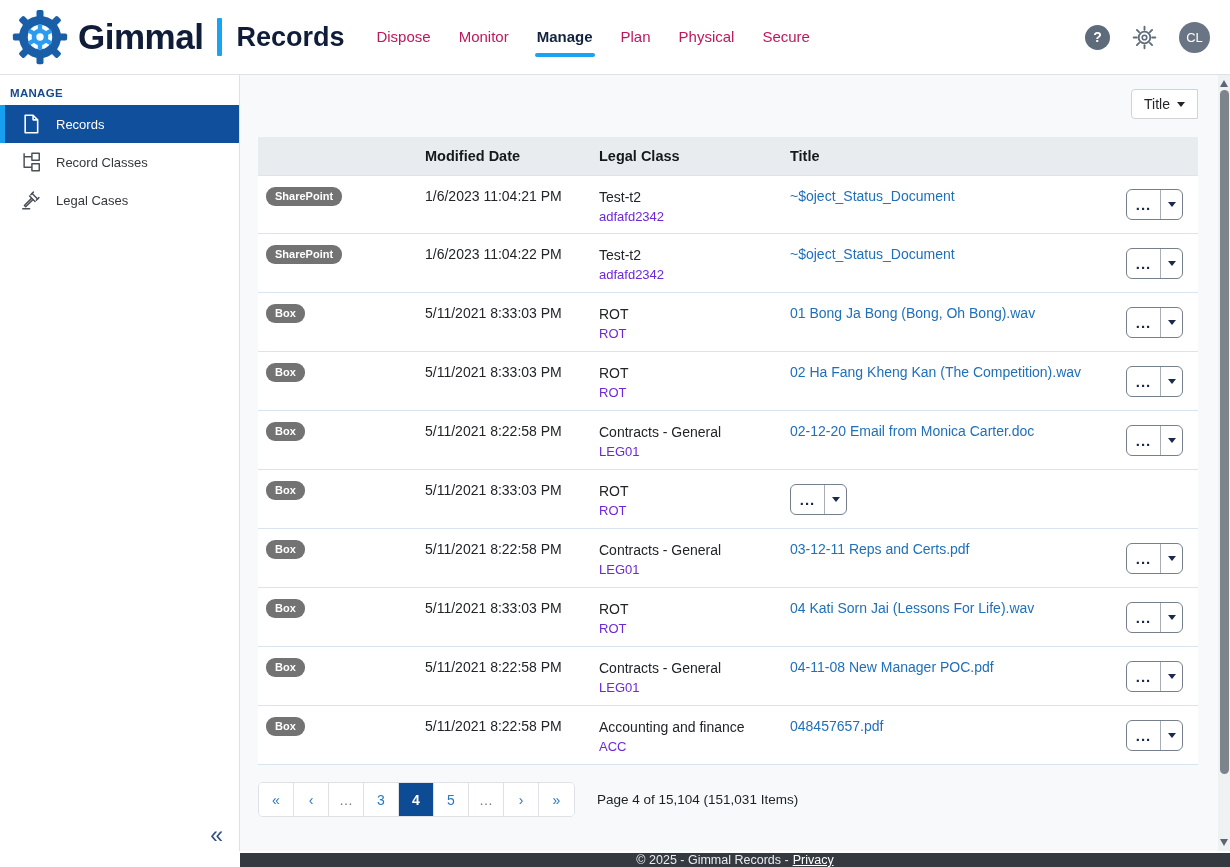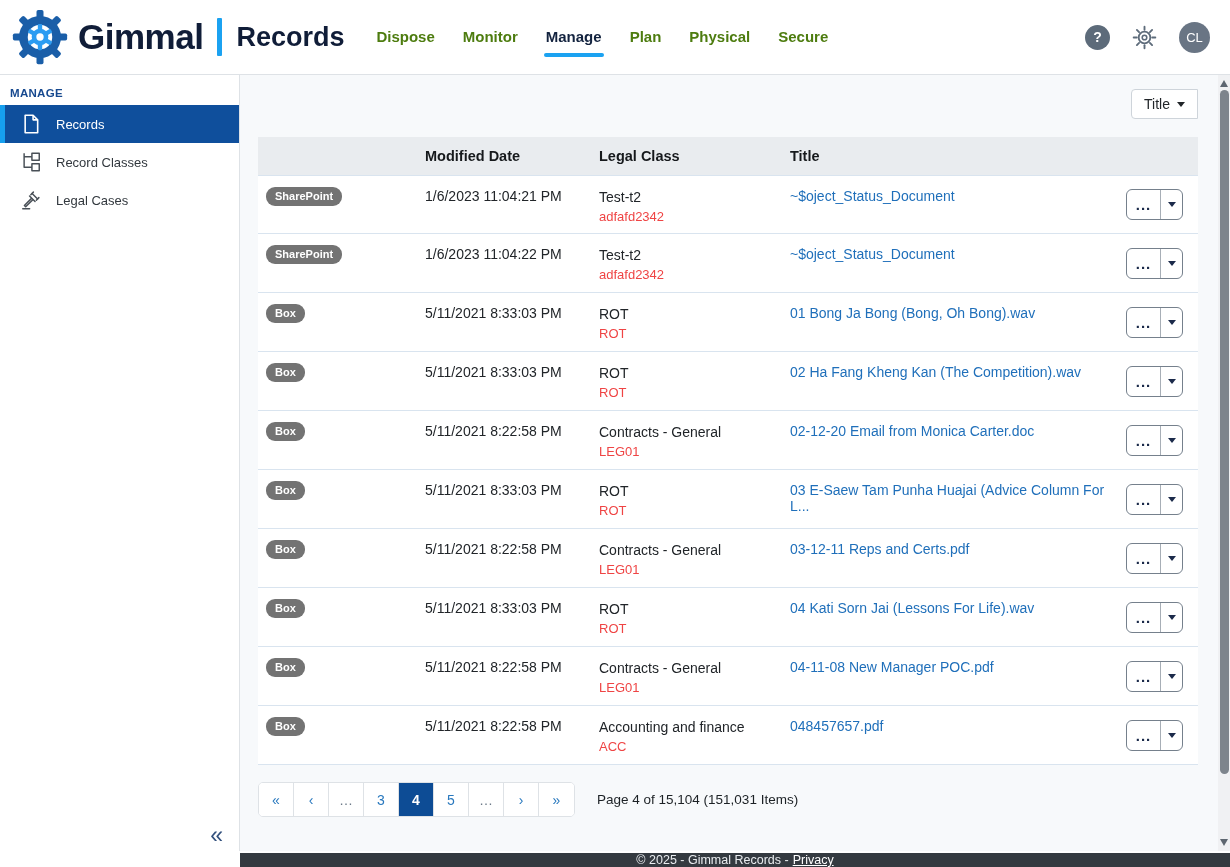--- a/index.html
+++ b/index.html
@@ -12,21 +12,21 @@
   .app-header {
     height:75px; background:#fff; border-bottom:1px solid #dee2e6;
     display:flex; align-items:center; padding:0 20px 0 12px;
   }
   .brand-group { display:flex; align-items:center; }
   .brand-logo { width:56px; height:56px; margin-right:10px; }
   .brand-name { font-size:35px; font-weight:bold; color:#101d38; letter-spacing:-0.5px; }
   .brand-divider { width:5px; height:38px; background:#1ba2f1; margin:0 14px; border-radius:1px; }
   .product-name { font-size:27px; font-weight:600; color:#101d38; }
   .top-nav { display:flex; align-items:center; margin-left:32px; gap:28px; }
-  .nav-item { font-size:15px; color:#4d7c0f; cursor:pointer; position:relative; padding:8px 0 10px;font-weight:bold; }
+  .nav-item { font-size:15px; color:#be185d; cursor:pointer; position:relative; padding:8px 0 10px; }
   .nav-item.active { color:#13233f; font-weight:bold; }
   .nav-item.active::after {
     content:""; position:absolute; left:-2px; right:-2px; bottom:-2px;
     height:4px; background:#1ba2f1; border-radius:2px;
   }
   .header-right { margin-left:auto; display:flex; align-items:center; gap:22px; }
   .help-circle {
     width:25px; height:25px; border-radius:50%; background:#5d6b7a; color:#fff;
     font-size:14px; font-weight:bold; display:flex; align-items:center; justify-content:center; cursor:pointer;
   }
@@ -86,21 +86,21 @@
     background:#fff; height:59px; border-bottom:1px solid #d9e4ef; font-size:14px;
   }
   .t-row:first-of-type { border-top:1px solid #d9e4ef; }
   .cell { padding-top:12px; }
   .cell-badge { padding-left:8px; padding-top:11px; }
   .src-badge {
     display:inline-block; background:#737373; color:#fff; font-size:11px; font-weight:bold;
     padding:3px 9px 4px; border-radius:9px; cursor:pointer;
   }
   .class-name { color:#212529; line-height:1.4; }
-  .class-code { color:#ef4444; font-size:13px; line-height:1.45; }
+  .class-code { color:#6d28d9; font-size:13px; line-height:1.45; }
   .title-link { color:#1f6fba; text-decoration:none; cursor:pointer; }
   .cell-actions { display:flex; align-items:center; justify-content:flex-start; padding-top:0; }
   .split-btn {
     display:flex; height:31px; border:1px solid #75808c; border-radius:6px; background:#fff; overflow:hidden;
   }
   .split-main {
     width:33px; display:flex; align-items:center; justify-content:center;
     font-size:15px; font-weight:bold; color:#1b2a4a; cursor:pointer; letter-spacing:1px;
   }
   .split-caret {
@@ -363,23 +363,20 @@
 
   <div class="t-row">
     <div class="cell cell-badge">
       <span class="src-badge">Box</span>
     </div>
     <div class="cell">5/11/2021 8:33:03 PM</div>
     <div class="cell">
       <div class="class-name">ROT</div>
       <div class="class-code">ROT</div>
     </div>
-    <div class="cell">
-      <a class="title-link">03 E-Saew Tam Punha Huajai (Advice Column For L...</a>
-    </div>
     <div class="cell cell-actions">
       <span class="split-btn">
         <span class="split-main">...</span>
         <span class="split-caret">
           <span class="caret-down"></span>
         </span>
       </span>
     </div>
   </div>
 

